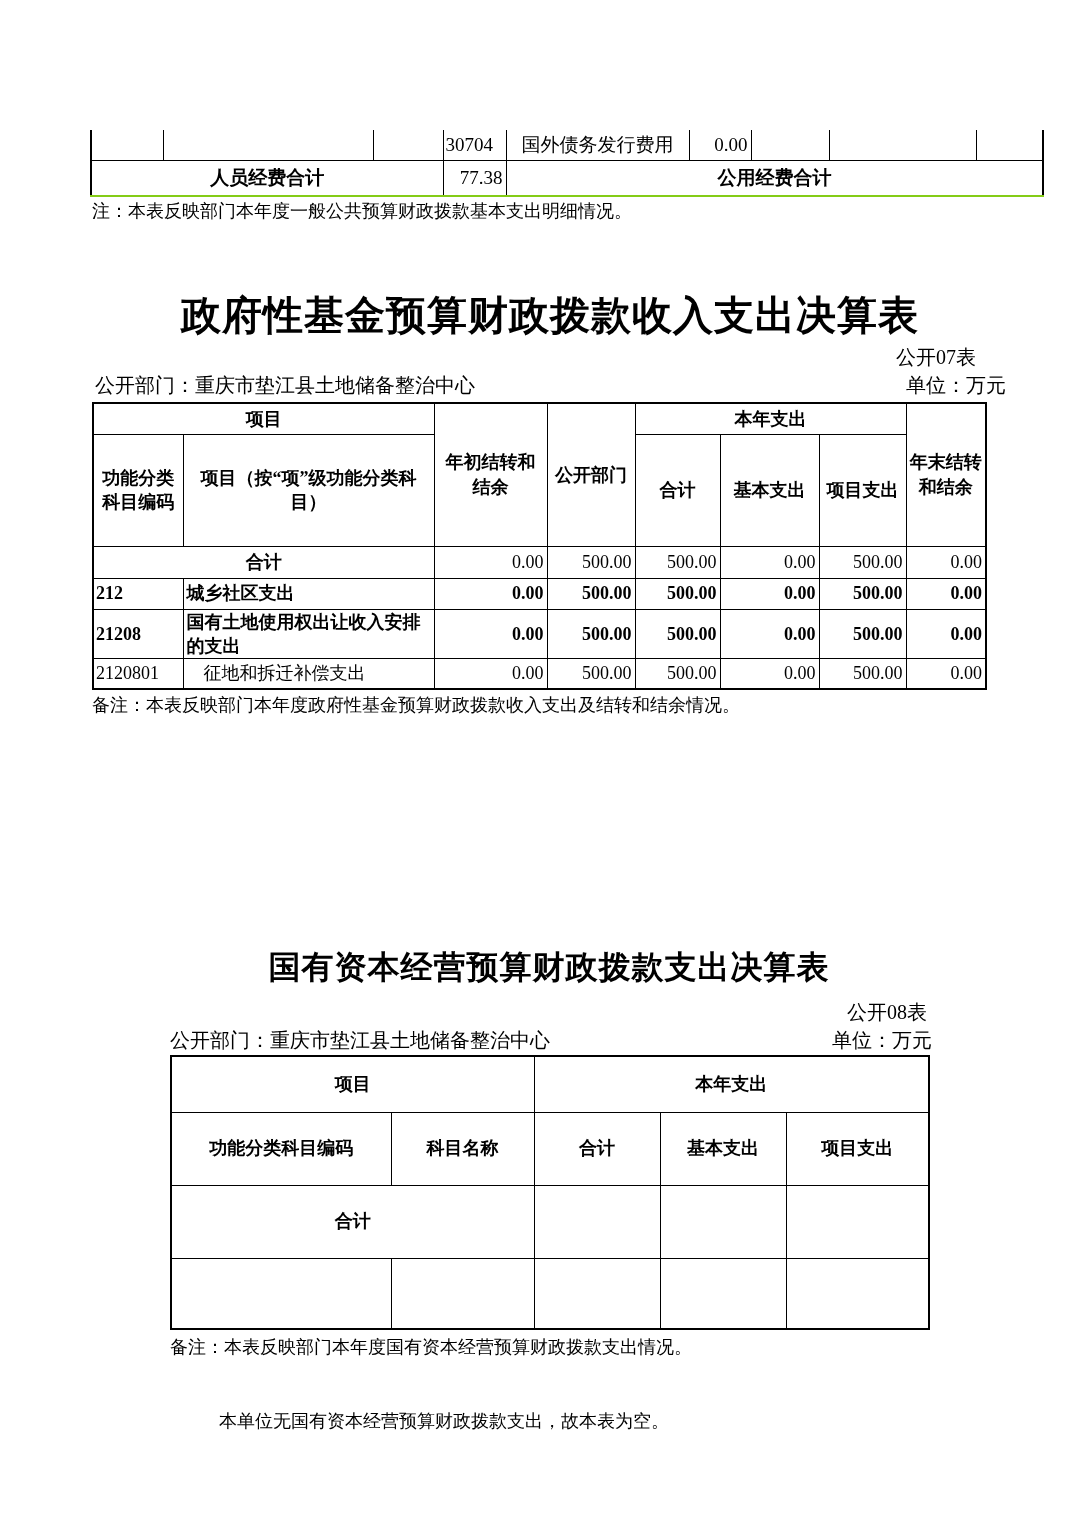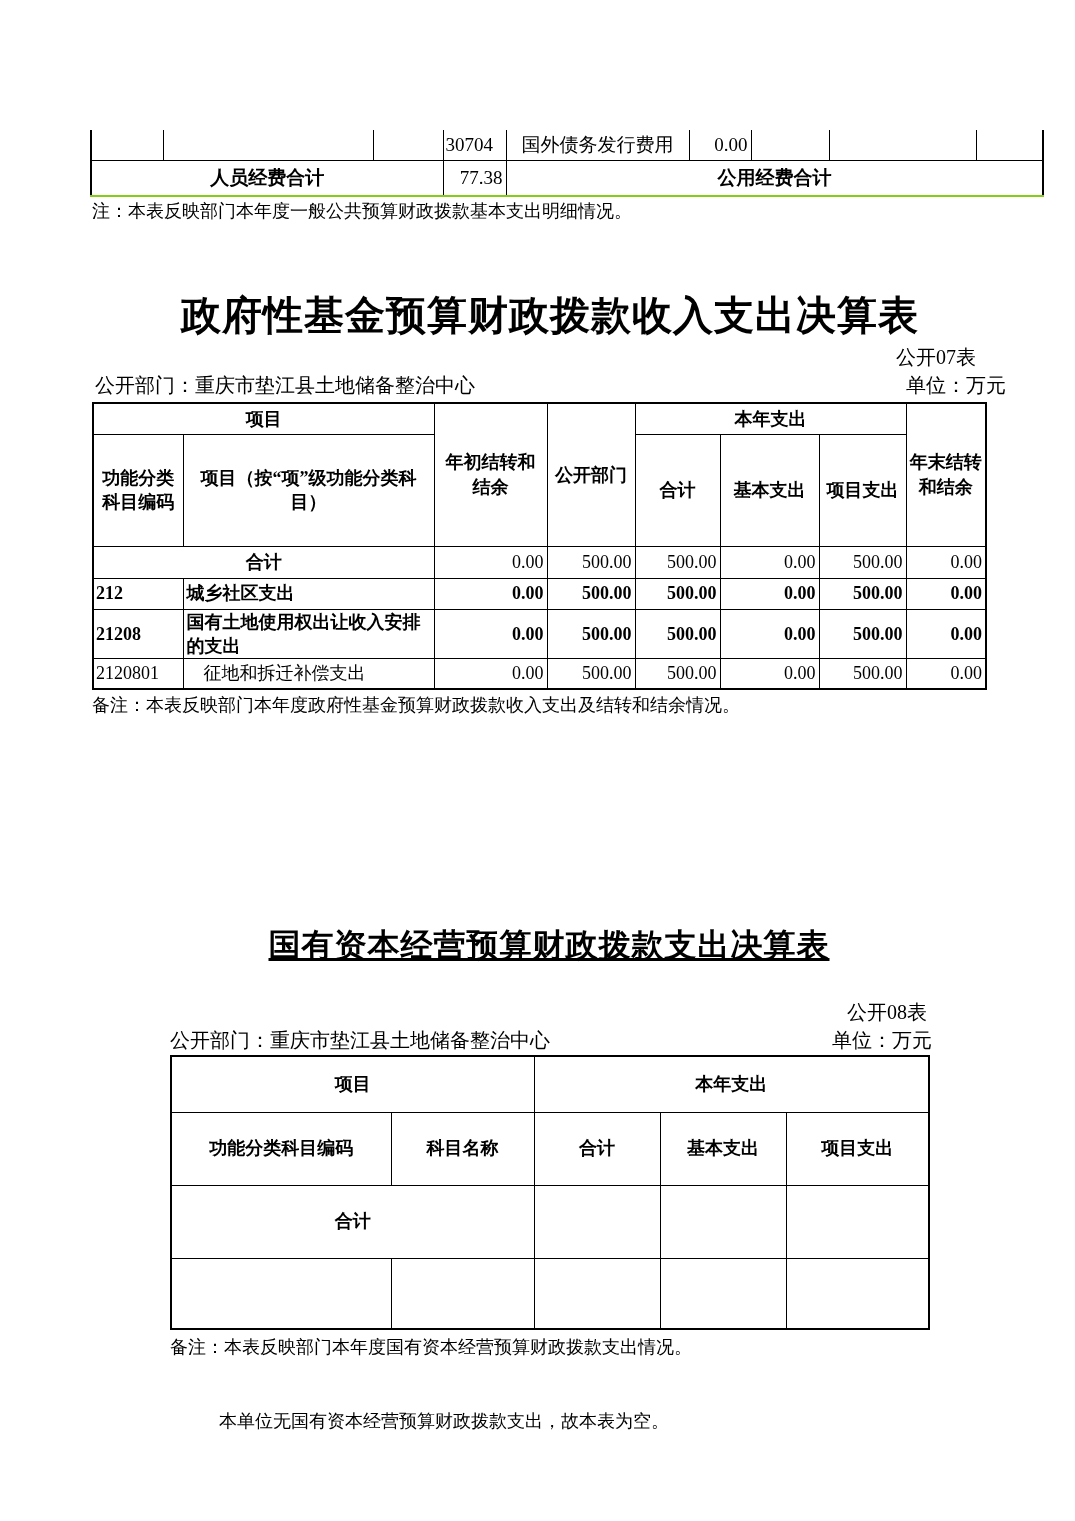--- a/index.html
+++ b/index.html
@@ -146,21 +146,21 @@
       <td class="num">500.00</td>
       <td class="num">0.00</td>
       <td class="num">500.00</td>
       <td class="num">0.00</td>
     </tr>
   </tbody>
     </table>
 
   <div class="abs txt18" style="left:92px; top:694px;">备注：本表反映部门本年度政府性基金预算财政拨款收入支出及结转和结余情况。</div>
 
-  <div class="abs title2 center" style="left:170px; top:924px; width:758px;text-decoration:underline;">国有资本经营预算财政拨款支出决算表</div>
+  <div class="abs title2 center" style="left:170px; top:946px; width:758px;">国有资本经营预算财政拨款支出决算表</div>
 
   <div class="abs txt20 right" style="left:0; top:999px; width:914px;">公开08表</div>
 
   <div class="abs txt20" style="left:170px; top:1027px;">公开部门：重庆市垫江县土地储备整治中心</div>
   <div class="abs txt20 right" style="left:0; top:1027px; width:919px;">单位：万元</div>
 
   <table class="t08 abs" style="left:170px; top:1055px;">
     <colgroup>
       <col style="width:220px">
         <col style="width:143px">

